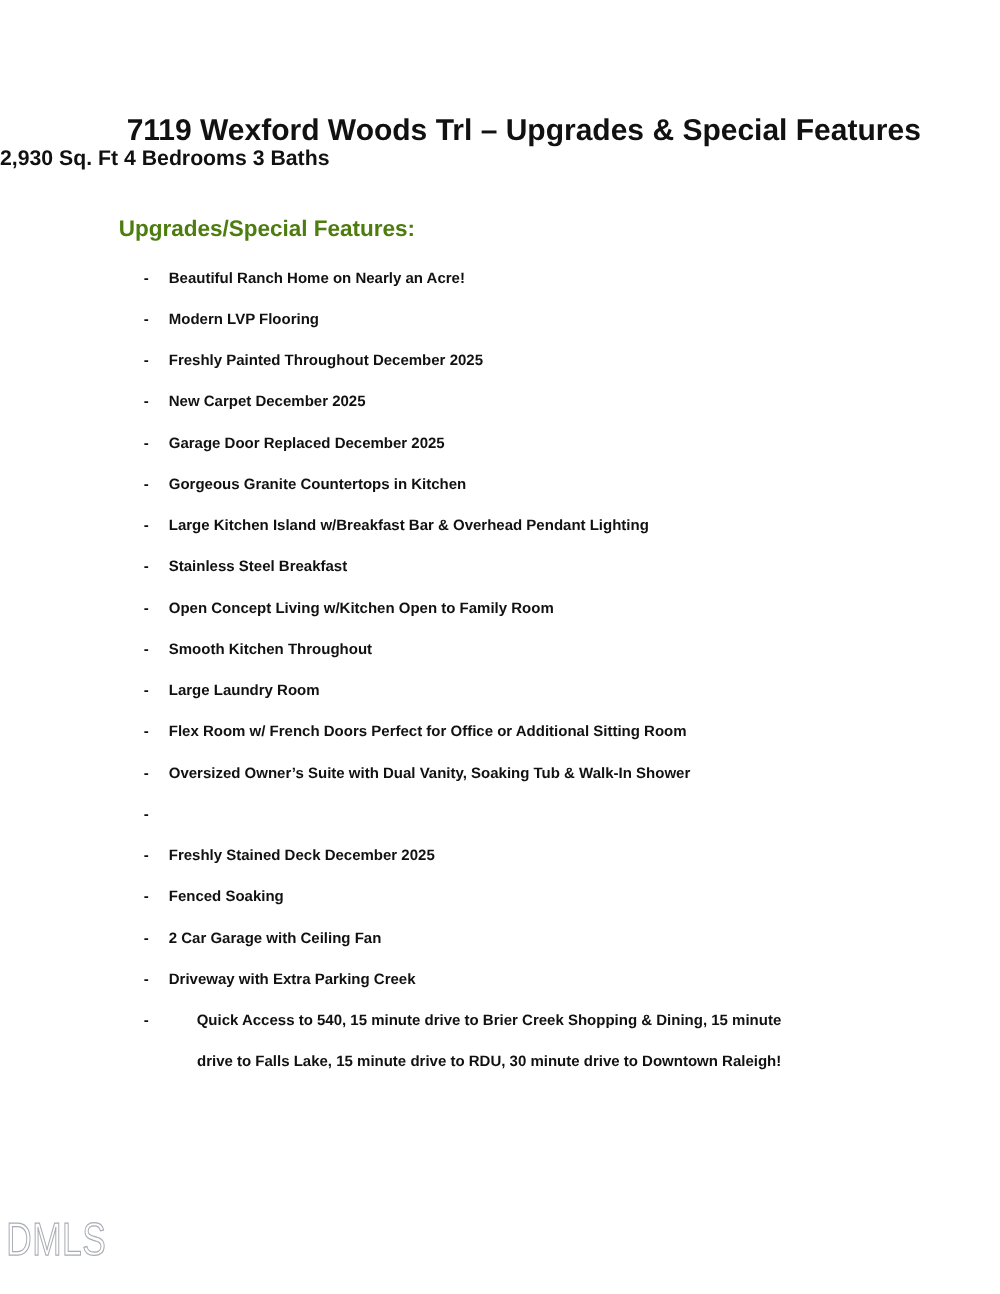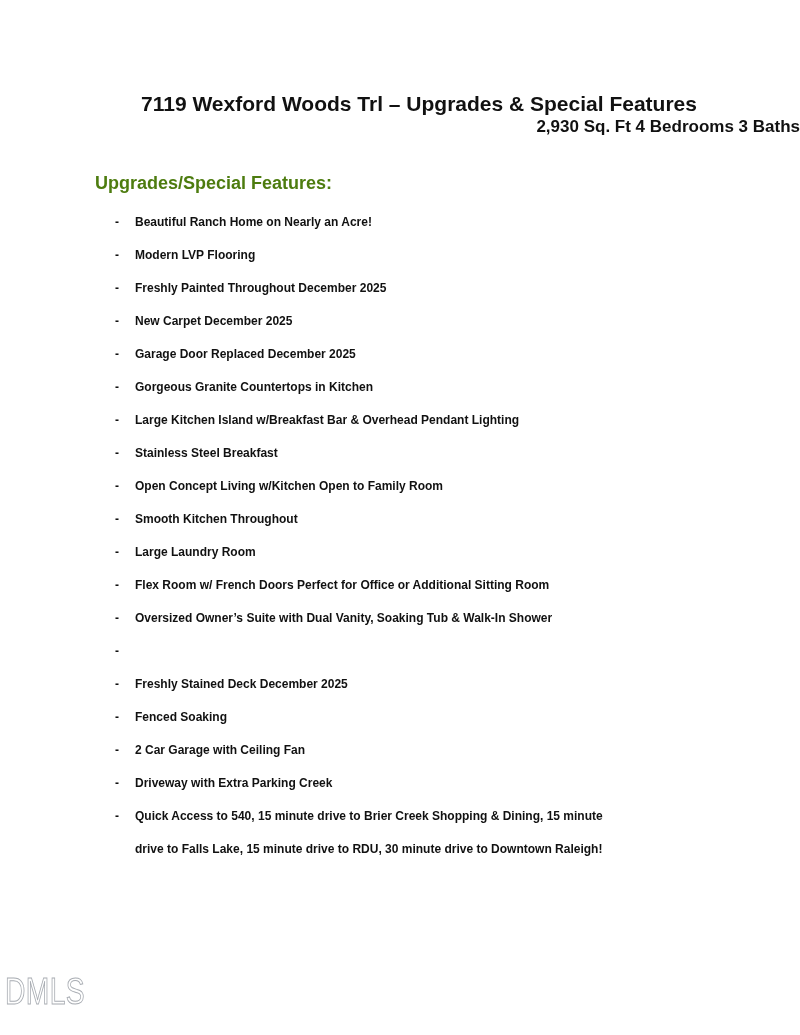--- a/index.html
+++ b/index.html
@@ -16,32 +16,32 @@
     font-family: "Liberation Sans", sans-serif;
     color: #111111;
   }
   .doc-title {
     position: absolute;
     top: 91px;
     left: 38px;
     right: 0;
     margin: 0;
     text-align: center;
-    font-size: 21px;
+    font-size: 24px;
     font-weight: bold;
     line-height: 1.2;
     color: #111111;
   }
   .doc-subtitle {
     position: absolute;
     top: 117px;
     left: 0;
     right: 0;
     margin: 0;
-    text-align: right;
+    text-align: left;
     font-size: 17px;
     font-weight: bold;
     line-height: 1.2;
     color: #111111;
   }
   .section-heading {
     position: absolute;
     top: 173px;
     left: 95px;
     margin: 0;
@@ -66,20 +66,21 @@
     line-height: 33px;
     color: #111111;
   }
   ul.features .dash {
     flex: none;
     width: 20px;
   }
   ul.features .txt {
     flex: none;
     max-width: 490px;
+    text-align: right;
   }
   .watermark {
     position: absolute;
     left: 4px;
     top: 971px;
     width: 92px;
     height: 42px;
   }
   .watermark text {
     font-family: "Liberation Sans", sans-serif;

